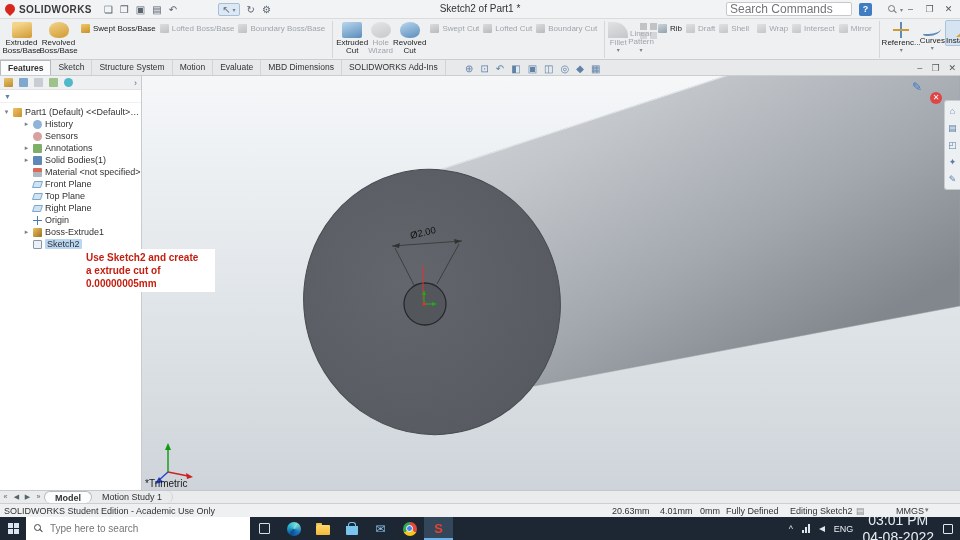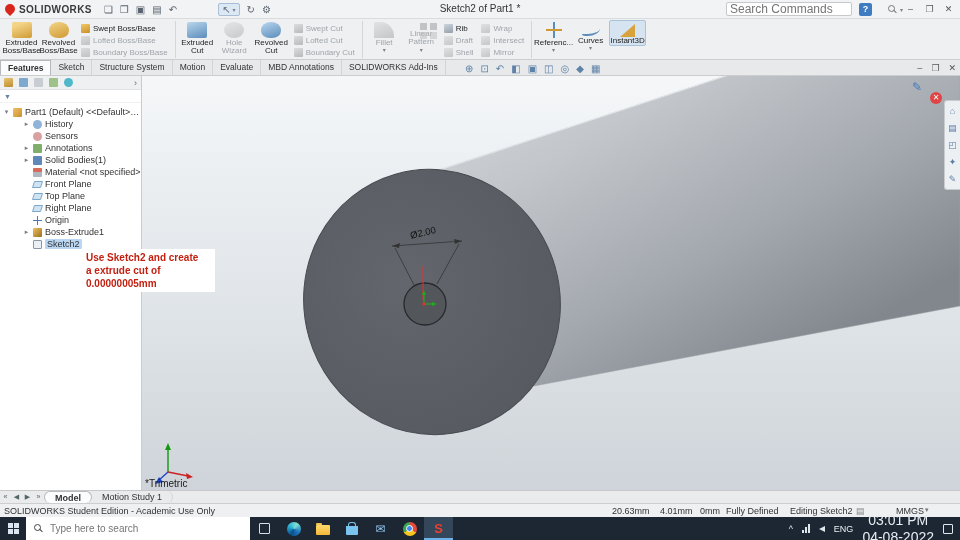--- a/index.html
+++ b/index.html
@@ -33,21 +33,21 @@
   .bi-rvb { background:linear-gradient(160deg,#f4d489,#cf9a33); border-radius:50% 50% 45% 45%; }
   .bi-exc { background:linear-gradient(160deg,#b9d6ee,#5b8cba); border-radius:2px; }
   .bi-hw  { background:linear-gradient(160deg,#d7dde2,#9aa4ad); border-radius:50%; }
   .bi-rvc { background:linear-gradient(160deg,#b9d6ee,#5b8cba); border-radius:50% 50% 45% 45%; }
   .bi-fil { background:linear-gradient(160deg,#f4d489,#cf9a33); border-radius:0 14px 0 0; }
   .bi-lp  { width:7px; height:7px; background:#6f9ecb; box-shadow:10px 0 #6f9ecb,0 9px #9dc0e0,10px 9px #9dc0e0; margin:2px 0 0 5px; }
   .bi-ref::before { content:""; position:absolute; left:9px; top:0; width:2px; height:16px; background:#5b8cba; }
   .bi-ref::after  { content:""; position:absolute; left:2px; top:7px; width:16px; height:2px; background:#cf9a33; }
   .bi-crv { width:18px; height:11px; border-bottom:2px solid #5b8cba; border-radius:0 0 70% 20%; margin-top:4px; }
   .bi-i3d { width:0; height:0; border-left:15px solid transparent; border-bottom:13px solid #d9a33c; margin:2px auto 0; background:none; }
-  .stackcol { display:flex; flex-direction:column; padding:2px 2px 0 2px; }
+  .stackcol { display:flex; flex-direction:row; padding:2px 2px 0 2px; }
   .srow { height:12px; display:flex; align-items:center; gap:3px; font-size:8px; color:#222; padding:0 2px; white-space:nowrap; }
   .sic { width:9px; height:9px; border-radius:1px; flex:none; }
   .sic-boss { background:linear-gradient(160deg,#f0c868,#c98f2b); }
   .sic-cut  { background:linear-gradient(160deg,#aecfe9,#5b8cba); }
   .sic-misc { background:linear-gradient(160deg,#cdd5dc,#93a0ab); }
   .dis { color:#a0a5aa !important; }
   .dis .bicon, .dis .sic { filter:grayscale(1); opacity:.5; }
   .vsep { width:1px; background:#d4d6d8; height:37px; margin:1px 3px 0 3px; flex:none; }
   .bcaret { font-size:6px; color:#7a828a; line-height:1; }
 
@@ -277,21 +277,21 @@
     <span>Instant3D</span>
   </div>
 </div>
 
 <div class="tabrow">
   <span class="ctab active">Features</span>
   <span class="ctab">Sketch</span>
   <span class="ctab">Structure System</span>
   <span class="ctab">Motion</span>
   <span class="ctab">Evaluate</span>
-  <span class="ctab">MBD Annotations</span>
+  <span class="ctab">MBD Dimensions</span>
   <span class="ctab">SOLIDWORKS Add-Ins</span>
   <span class="headsup">
     <span>⊕</span>
     <span>⊡</span>
     <span>↶</span>
     <span>◧</span>
     <span>▣</span>
     <span>◫</span>
     <span>◎</span>
     <span>◆</span>

